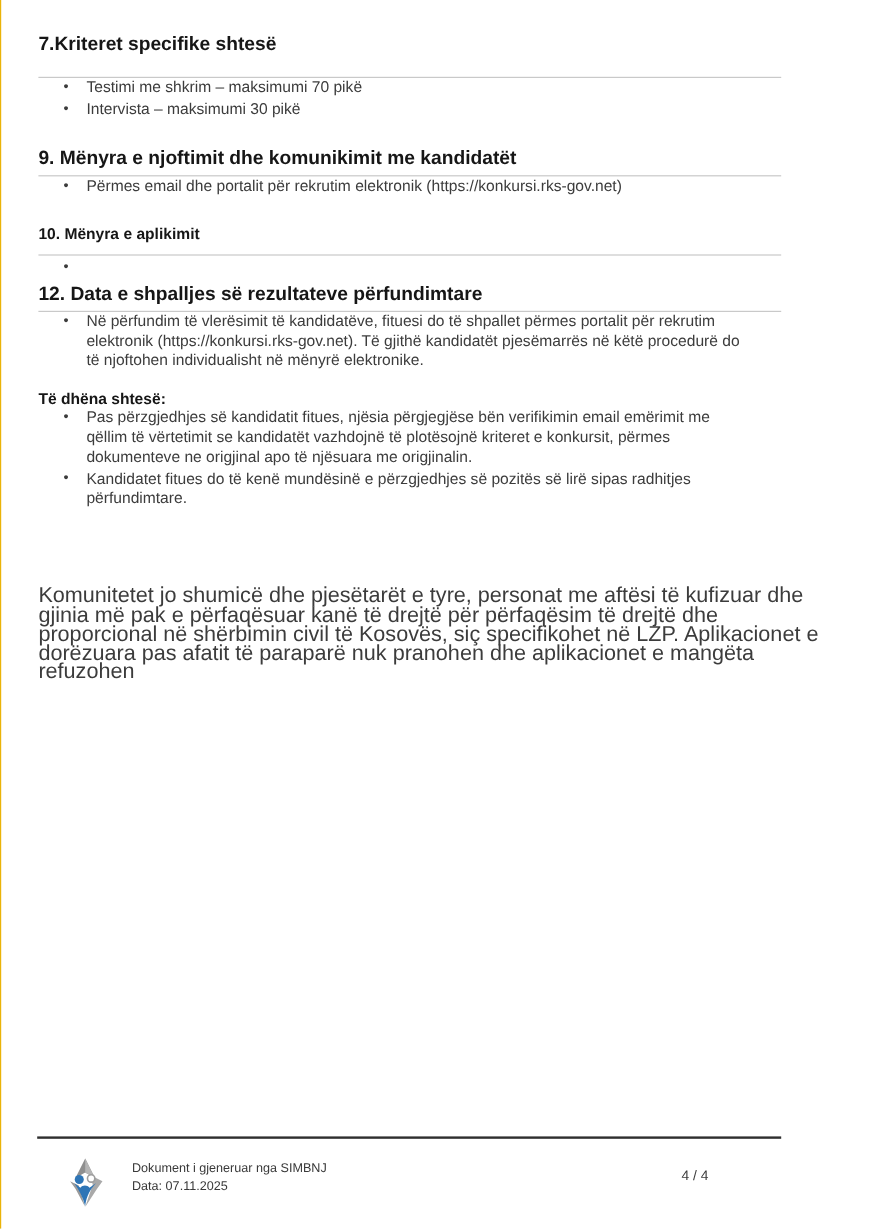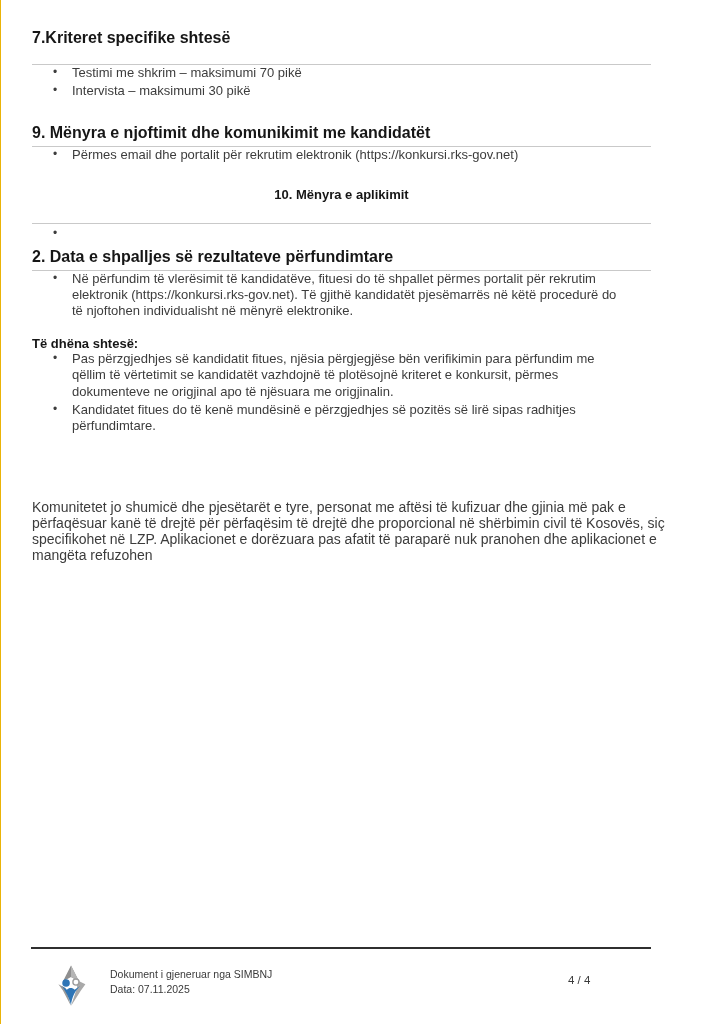--- a/index.html
+++ b/index.html
@@ -33,21 +33,21 @@
     color: #161616;
     line-height: 15px;
     margin: 0;
   }
   .ruled { border-bottom: 1px solid #c9c9c9; }
   .sec7-title { margin-top: 28px; padding-bottom: 17px; }
   .sec8-title { margin-top: 47px; padding-bottom: 4px; }
   .sec8-list  { margin-top: 12px; }
   .sec9-title { margin-top: 24px; padding-bottom: 4px; }
   .sec9-list  { margin-top: 16px; }
-  .sec10-title { margin-top: 23px; padding-bottom: 21px; text-align: center; }
+  .sec10-title { margin-top: 23px; padding-bottom: 10px; }
   .sec10-list { margin-top: 7px; }
   .sec11-title { margin-top: 23px; padding-bottom: 4px; }
   .sec11-list { margin-top: 14px; }
   .additional-title { margin-top: 17px; }
   .additional-list { margin-top: 5px; }
   ul.bullets {
     list-style: none;
     margin: 0;
     padding: 0;
     width: 587px;
@@ -63,21 +63,21 @@
   ul.bullets li .dot {
     position: absolute;
     left: 21px;
     top: -1px;
     font-size: 12px;
     color: #3c3c3c;
   }
   .closing-paragraph {
     margin-top: 66px;
     width: 664px;
-    font-size: 14px;
+    font-size: 18px;
     line-height: 15.8px;
     color: #3c3c3c;
   }
   .footer-rule {
     position: absolute;
     left: 30px;
     top: 947px;
     width: 620px;
     height: 2px;
     background: #2f2f2f;
@@ -121,28 +121,28 @@
     <h2 class="h-large ruled sec9-title">9. Mënyra e njoftimit dhe komunikimit me kandidatët</h2>
     <ul class="bullets sec9-list">
       <li><span class="dot">•</span><span>Përmes email dhe portalit për rekrutim elektronik (https://konkursi.rks-gov.net)</span></li>
     </ul>
 
     <h3 class="h-small ruled sec10-title">10. Mënyra e aplikimit</h3>
     <ul class="bullets sec10-list">
       <li><span class="dot">•</span></li>
     </ul>
 
-    <h2 class="h-large ruled sec11-title">2. Data e shpalljes së rezultateve përfundimtare</h2>
+    <h2 class="h-large ruled sec11-title">12. Data e shpalljes së rezultateve përfundimtare</h2>
     <ul class="bullets sec11-list">
       <li><span class="dot">•</span><span>Në përfundim të vlerësimit të kandidatëve, fituesi do të shpallet përmes portalit për rekrutim elektronik (https://konkursi.rks-gov.net). Të gjithë kandidatët pjesëmarrës në këtë procedurë do të njoftohen individualisht në mënyrë elektronike.</span></li>
     </ul>
 
     <h3 class="h-small additional-title">Të dhëna shtesë:</h3>
     <ul class="bullets additional-list">
-      <li><span class="dot">•</span><span>Pas përzgjedhjes së kandidatit fitues, njësia përgjegjëse bën verifikimin para përfundim me qëllim të vërtetimit se kandidatët vazhdojnë të plotësojnë kriteret e konkursit, përmes dokumenteve ne origjinal apo të njësuara me origjinalin.</span></li>
+      <li><span class="dot">•</span><span>Pas përzgjedhjes së kandidatit fitues, njësia përgjegjëse bën verifikimin email emërimit me qëllim të vërtetimit se kandidatët vazhdojnë të plotësojnë kriteret e konkursit, përmes dokumenteve ne origjinal apo të njësuara me origjinalin.</span></li>
       <li><span class="dot">•</span><span>Kandidatet fitues do të kenë mundësinë e përzgjedhjes së pozitës së lirë sipas radhitjes përfundimtare.</span></li>
     </ul>
 
     <p class="closing-paragraph">Komunitetet jo shumicë dhe pjesëtarët e tyre, personat me aftësi të kufizuar dhe gjinia më pak e përfaqësuar kanë të drejtë për përfaqësim të drejtë dhe proporcional në shërbimin civil të Kosovës, siç specifikohet në LZP. Aplikacionet e dorëzuara pas afatit të paraparë nuk pranohen dhe aplikacionet e mangëta refuzohen</p>
 
   </div>
 
   <div class="footer-rule"></div>
 
   <div class="footer-row">

